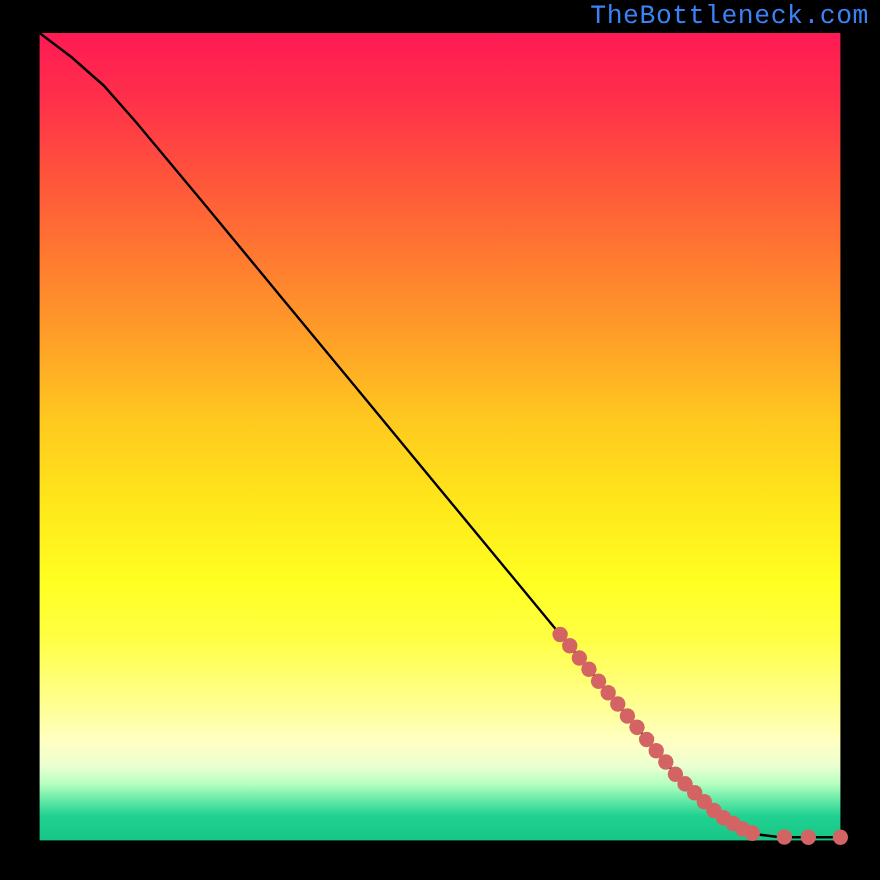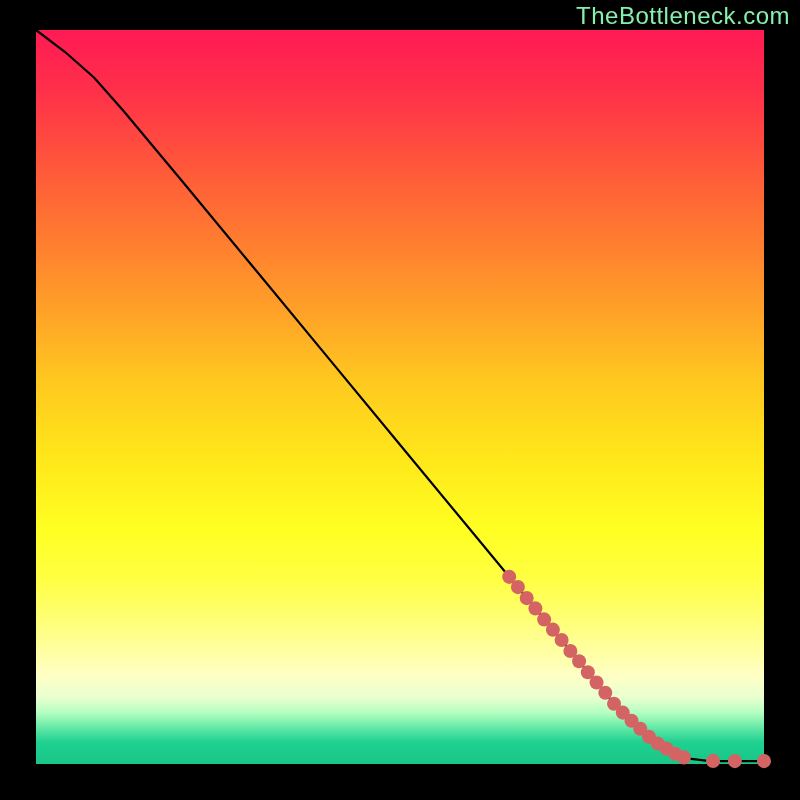--- a/index.html
+++ b/index.html
@@ -14,24 +14,25 @@
   .frame {
     position: relative;
     width: 800px;
     height: 800px;
     background: #000;
   }
   .attribution {
     position: absolute;
     top: 2px;
     right: 10px;
-    color: #86efac;
+    color: #3b82f6;
     font-size: 24px;
     letter-spacing: 0.5px;
     z-index: 10;
+    font-family: Liberation Mono, monospace;
   }
   
   .plot {
     position: absolute;
     left: 36px;
     top: 30px;
     width: 728px;
     height: 734px;
   }
   .bg-gradient {

